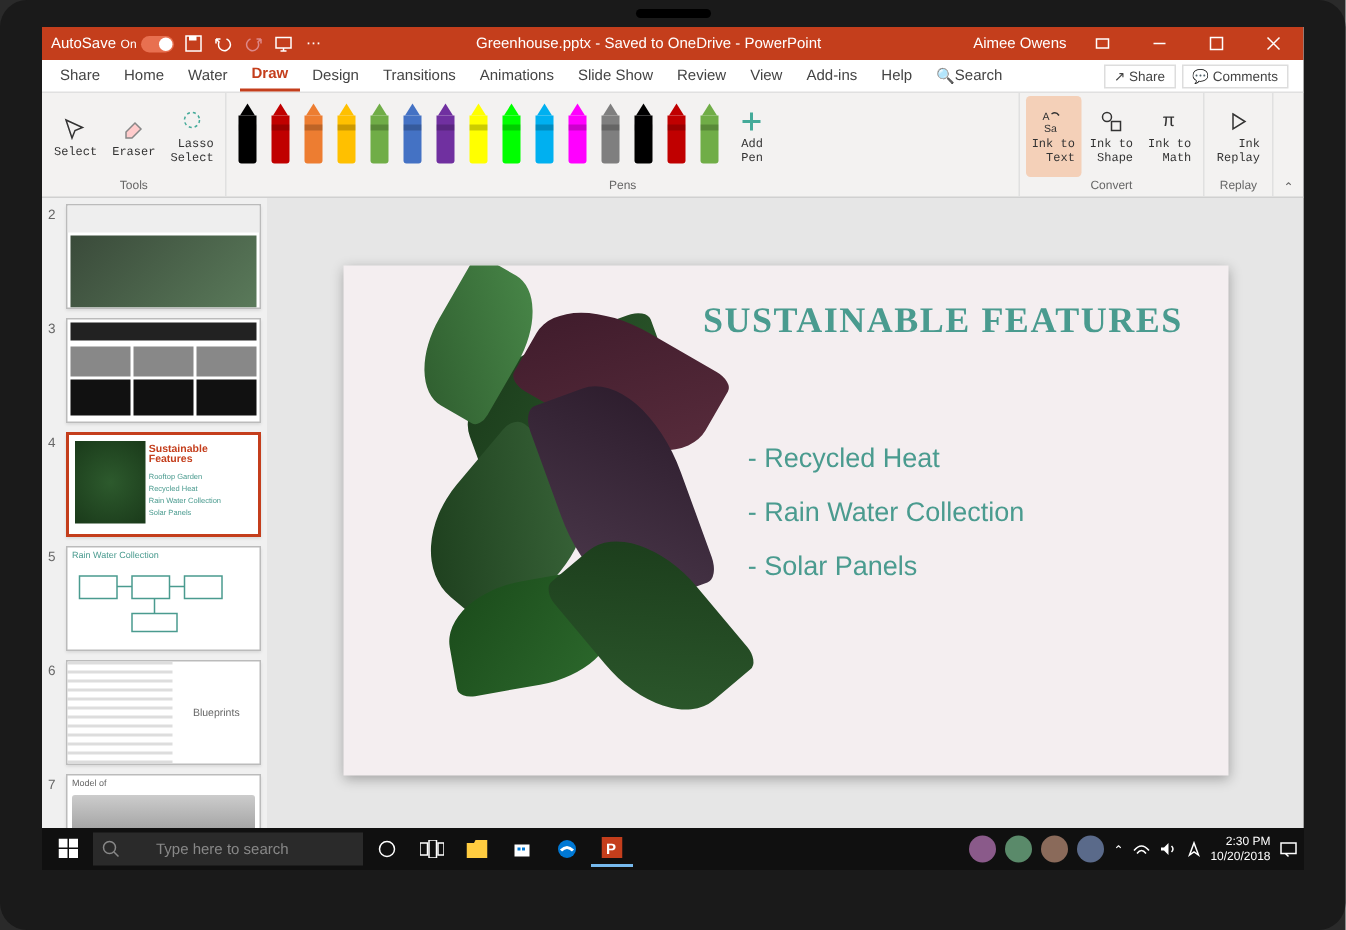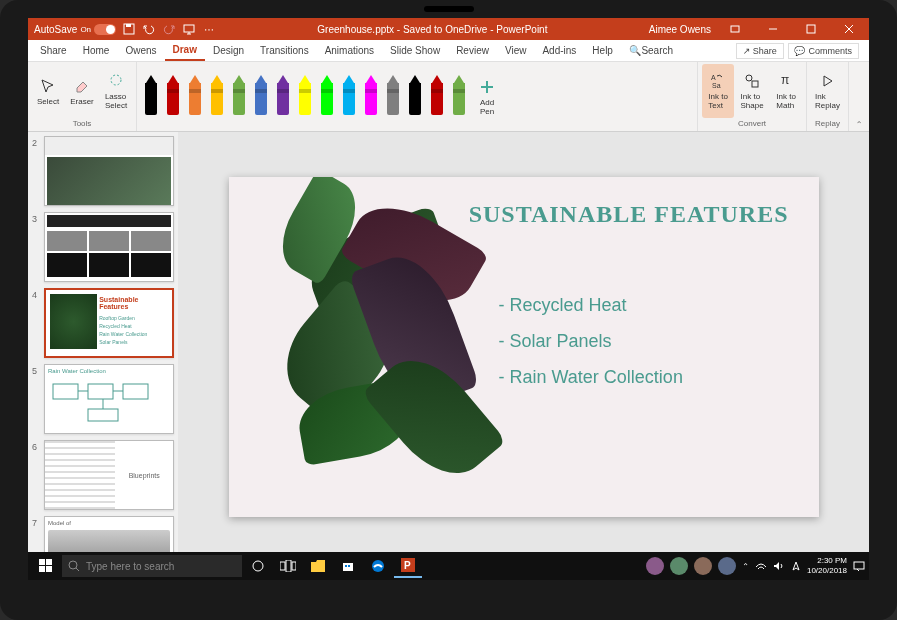--- a/index.html
+++ b/index.html
@@ -27,21 +27,21 @@
 .tab-right { display:flex; gap:4px; padding-right:6px; }
 .tab-btn { padding:2px 6px; border:1px solid #ddd; font-size:9px; color:#444; cursor:pointer; }
 
 
 .ribbon { height:70px; background:#f3f2f1; display:flex; border-bottom:1px solid #d0d0d0; font-size:8px; }
 .ribbon-group { display:flex; flex-direction:column; border-right:1px solid #e0e0e0; padding:2px 4px; }
 .ribbon-group-content { flex:1; display:flex; align-items:center; gap:2px; }
 .ribbon-group-label { text-align:center; color:#666; font-size:8px; padding:1px 0; }
 .rb-btn { display:flex; flex-direction:column; align-items:center; justify-content:center; padding:2px 4px; cursor:pointer; min-width:32px; height:54px; }
 .rb-btn-icon { width:20px; height:20px; display:flex; align-items:center; justify-content:center; margin-bottom:2px; }
-.rb-btn-label { text-align:left; line-height:1.1; color:#333; }
+.rb-btn-label { text-align:right; line-height:1.1; color:#333;font-family:Liberation Mono, monospace; }
 .pen { width:18px; height:44px; cursor:pointer; position:relative; margin:0 1px; }
 .pen-tip { position:absolute; top:0; left:50%; transform:translateX(-50%); width:0; height:0; border-left:5px solid transparent; border-right:5px solid transparent; }
 .pen-body { position:absolute; top:8px; left:3px; width:12px; height:32px; border-radius:0 0 2px 2px; }
 .pen-band { position:absolute; top:14px; left:3px; width:12px; height:4px; background:rgba(0,0,0,0.2); }
 
 
 .main { flex:1; display:flex; background:#e6e6e6; overflow:hidden; }
 .thumbs { width:150px; background:#f0f0f0; overflow-y:auto; padding:4px; }
 .thumb-item { display:flex; margin-bottom:6px; }
 .thumb-num { width:12px; font-size:9px; color:#666; padding-top:2px; }
@@ -62,21 +62,21 @@
 .statusbar-right { display:flex; align-items:center; gap:8px; }
 .view-btns { display:flex; gap:2px; }
 .view-btn { width:16px; height:14px; border:1px solid #999; cursor:pointer; display:flex; align-items:center; justify-content:center; }
 .zoom-slider { width:70px; height:3px; background:#999; position:relative; }
 .zoom-slider::after { content:''; position:absolute; width:6px; height:10px; background:#666; top:-4px; left:55%; }
 
 
 .taskbar { position:absolute; bottom:0; left:0; right:0; height:28px; background:#101010; display:flex; align-items:center; padding:0 4px; }
 .taskbar-left { display:flex; align-items:center; gap:2px; }
 .start-btn { width:28px; height:24px; display:flex; align-items:center; justify-content:center; cursor:pointer; }
-.search-box { width:180px; height:22px; background:#2a2a2a; display:flex; align-items:center; padding:0 6px; color:#888; font-size:10px; gap:6px; }
+.search-box { width:180px; height:22px; background:#2a2a2a; display:flex; align-items:center; padding:0 6px; color:#888; font-size:10px; gap:24px; }
 .task-icon { width:28px; height:24px; display:flex; align-items:center; justify-content:center; cursor:pointer; }
 .taskbar-spacer { flex:1; }
 .taskbar-right { display:flex; align-items:center; gap:6px; color:#fff; font-size:8px; }
 .user-avatar { width:18px; height:18px; border-radius:50%; }
 .tray-time { text-align:right; line-height:1.2; }
 
 svg { display:block; }
 </style>
 </head>
 <body>
@@ -138,21 +138,21 @@
             <svg width="10" height="10">
               <path d="M1 1 L9 9 M9 1 L1 9" stroke="#fff"></path>
             </svg>
           </div>
       </div>
     </div>
 
     <div class="ribbon-tabs">
       <div class="tab">Share</div>
       <div class="tab">Home</div>
-      <div class="tab">Owens</div>
+      <div class="tab">Water</div>
       <div class="tab active">Draw</div>
       <div class="tab">Design</div>
       <div class="tab">Transitions</div>
       <div class="tab">Animations</div>
       <div class="tab">Slide Show</div>
       <div class="tab">Review</div>
       <div class="tab">View</div>
       <div class="tab">Add-ins</div>
       <div class="tab">Help</div>
       <div class="tab">🔍 <span>Search</span></div>
@@ -277,20 +277,21 @@
               <div class="rb-btn-icon">
                 <svg width="16" height="16">
                   <line x1="8" y1="2" x2="8" y2="14" stroke="#4a9" stroke-width="2"></line>
                   <line x1="2" y1="8" x2="14" y2="8" stroke="#4a9" stroke-width="2"></line>
                 </svg>
               </div>
               <div class="rb-btn-label" style="white-space:pre">Add
 Pen</div>
             </div>
           </div>
+        <div class="ribbon-group-label">Pens</div>
       </div>
 
 
       <div class="ribbon-group">
         <div class="ribbon-group-content">
           <div class="rb-btn" style="background:#f4d0b8;border-radius:3px">
             <div class="rb-btn-icon">
                 <svg width="18" height="18" viewBox="0 0 18 18">
                   <text x="2" y="8" font-size="7" fill="#333">A</text>
                   <path d="M8 4 Q11 2 13 5" stroke="#333" fill="none"></path>
@@ -422,22 +423,22 @@
             <div class="leaf" style="width:130px;height:75px;background:linear-gradient(135deg,#3d1a2a,#5a2d3d);top:30px;left:100px;transform:rotate(30deg)"></div>
             <div class="leaf" style="width:120px;height:90px;background:linear-gradient(135deg,#1a3a1a,#3d6a3d);top:120px;left:30px;transform:rotate(-50deg)"></div>
             <div class="leaf" style="width:150px;height:85px;background:linear-gradient(135deg,#2a1a2a,#4d3a4d);top:100px;left:90px;transform:rotate(70deg)"></div>
             <div class="leaf" style="width:110px;height:70px;background:linear-gradient(135deg,#1a4a1a,#2d6a2d);top:200px;left:50px;transform:rotate(-10deg)"></div>
             <div class="leaf" style="width:130px;height:80px;background:linear-gradient(135deg,#1a3a1a,#2d5a2d);top:190px;left:120px;transform:rotate(50deg)"></div>
             <div class="leaf" style="width:100px;height:60px;background:linear-gradient(135deg,#2d5a2d,#4a8a4a);top:10px;left:20px;transform:rotate(-60deg)"></div>
           </div>
           <div class="handwriting hw-title">SUSTAINABLE FEATURES</div>
           <div class="handwriting hw-list">
             <div>- Recycled Heat</div>
+            <div>- Rain Water Collection</div>
             <div>- Solar Panels</div>
-            <div>- Rain Water Collection</div>
           </div>
         </div>
       </div>
     </div>
 
     <div class="statusbar">
       <div class="statusbar-left">Slide 6 of 7</div>
       <div class="statusbar-right">
         <span>≡ <span>Notes</span></span>
         <div class="view-btns">

